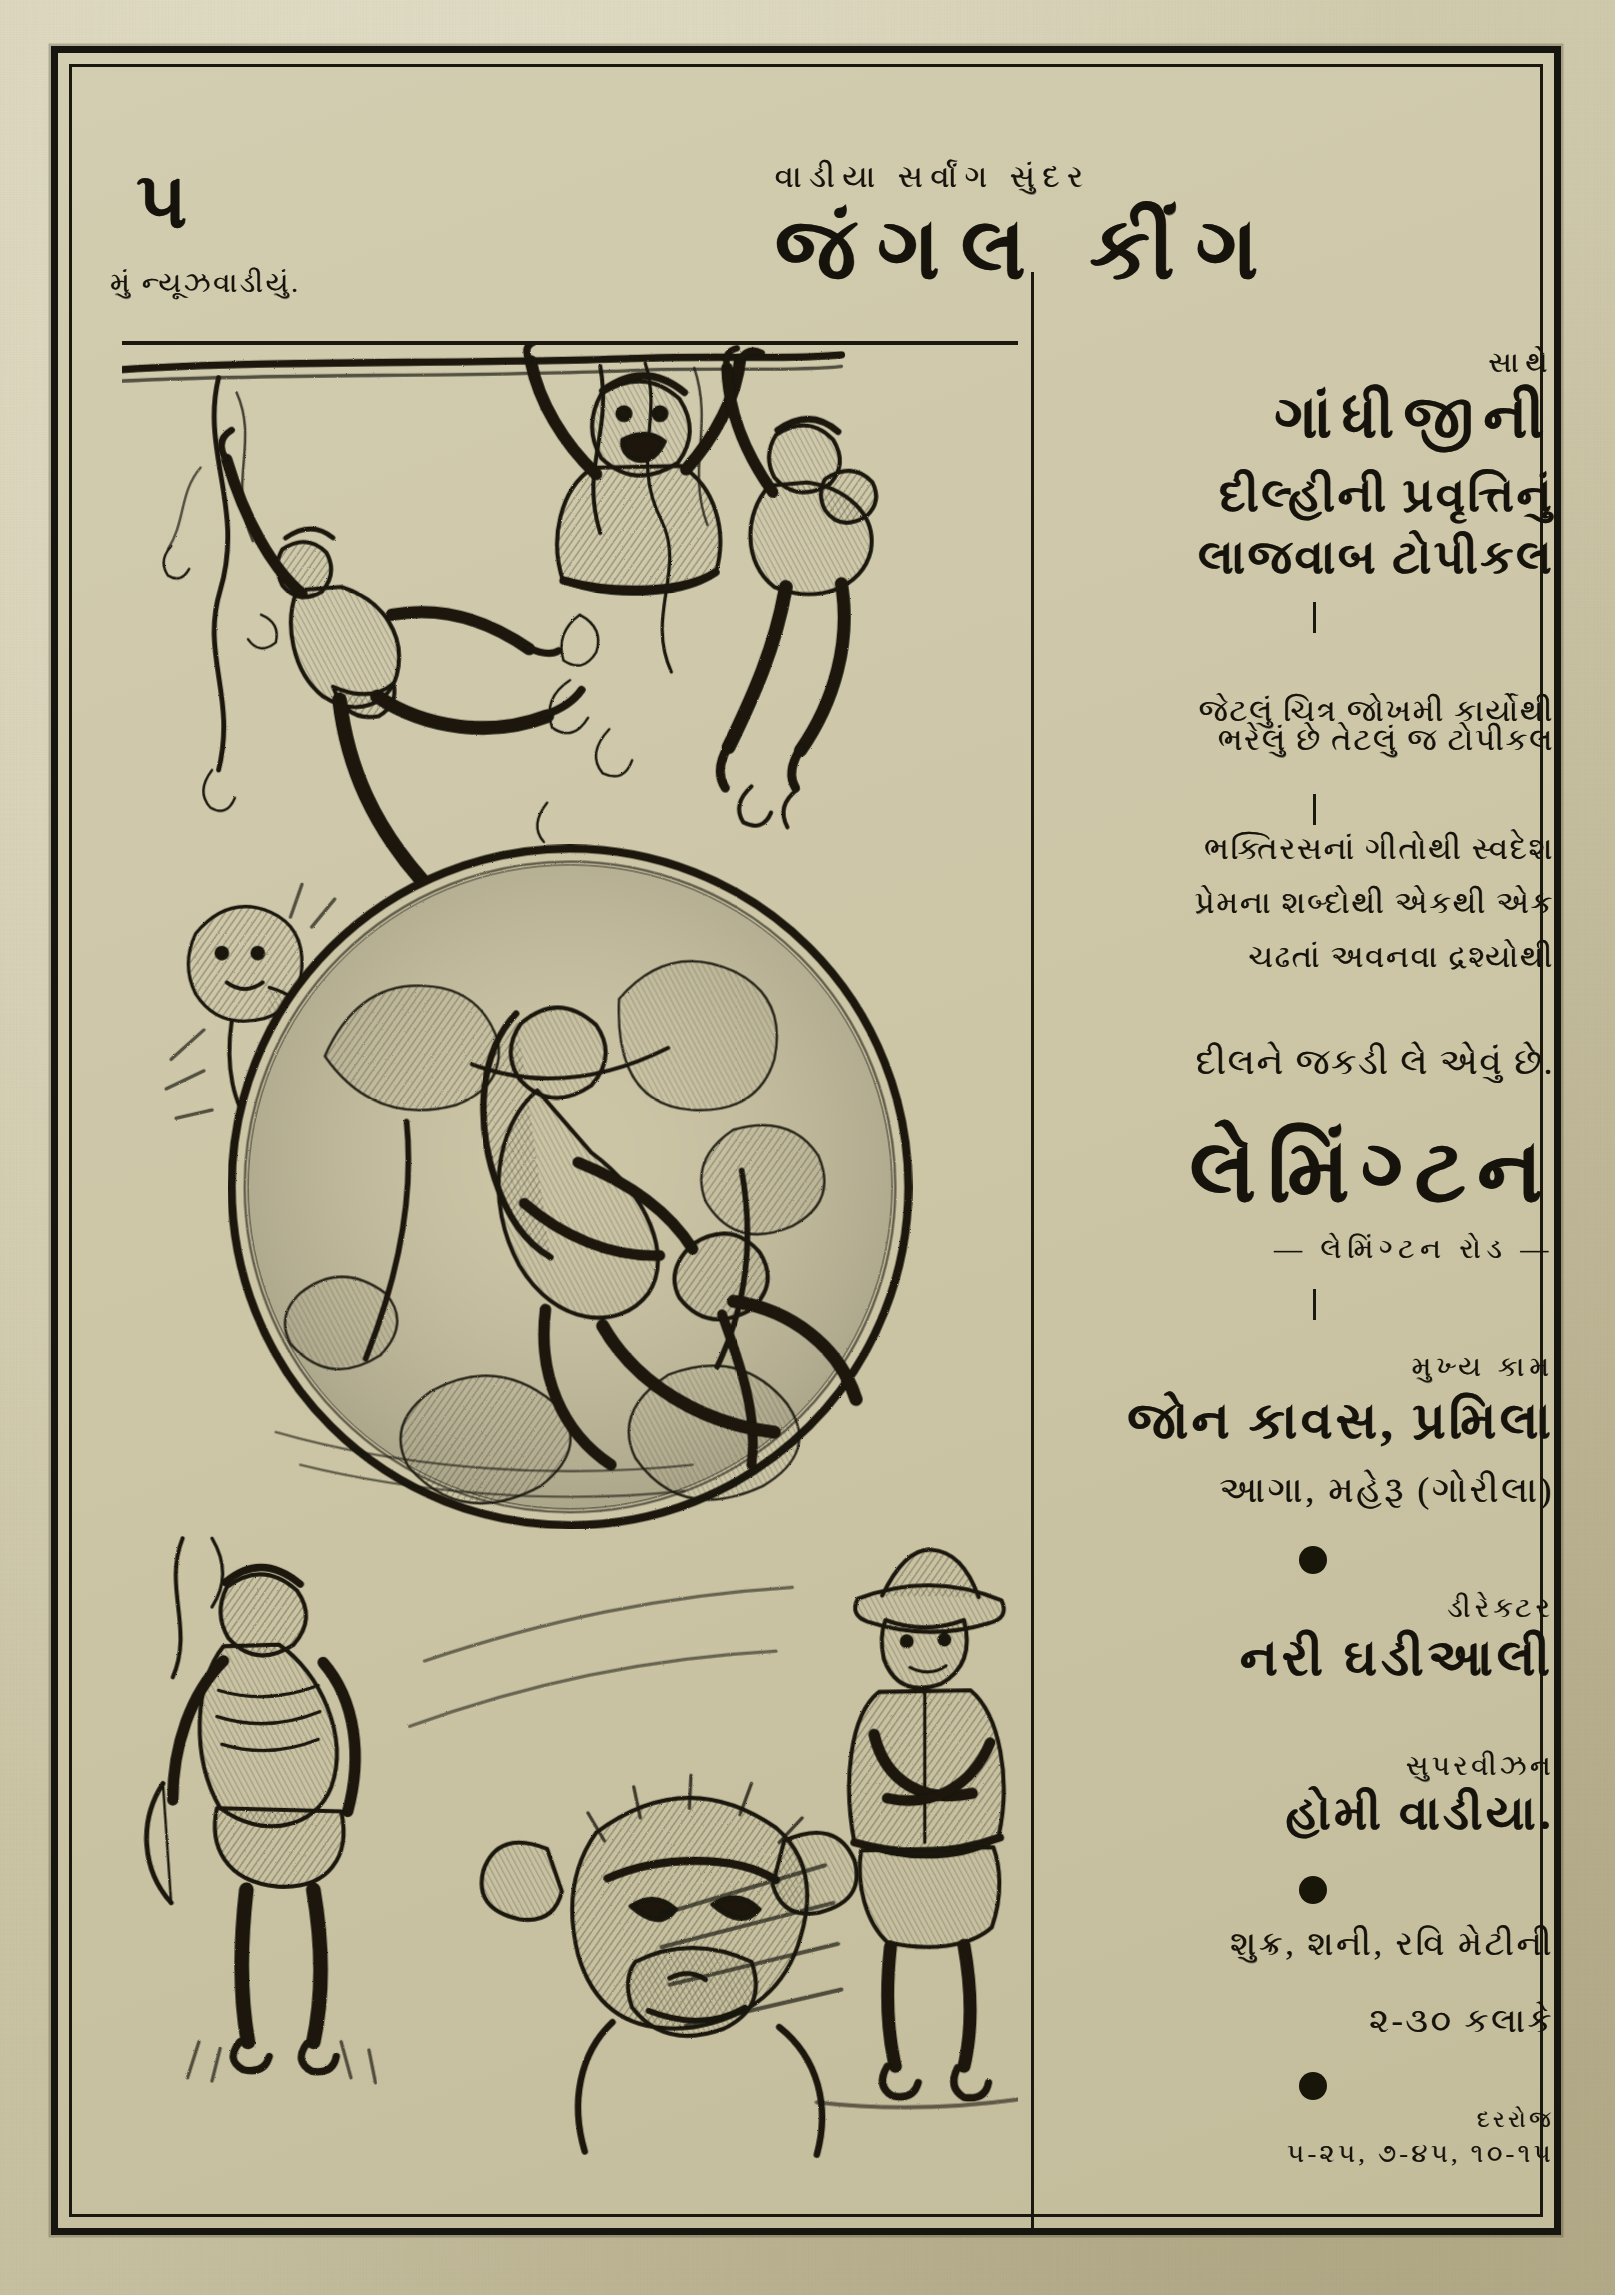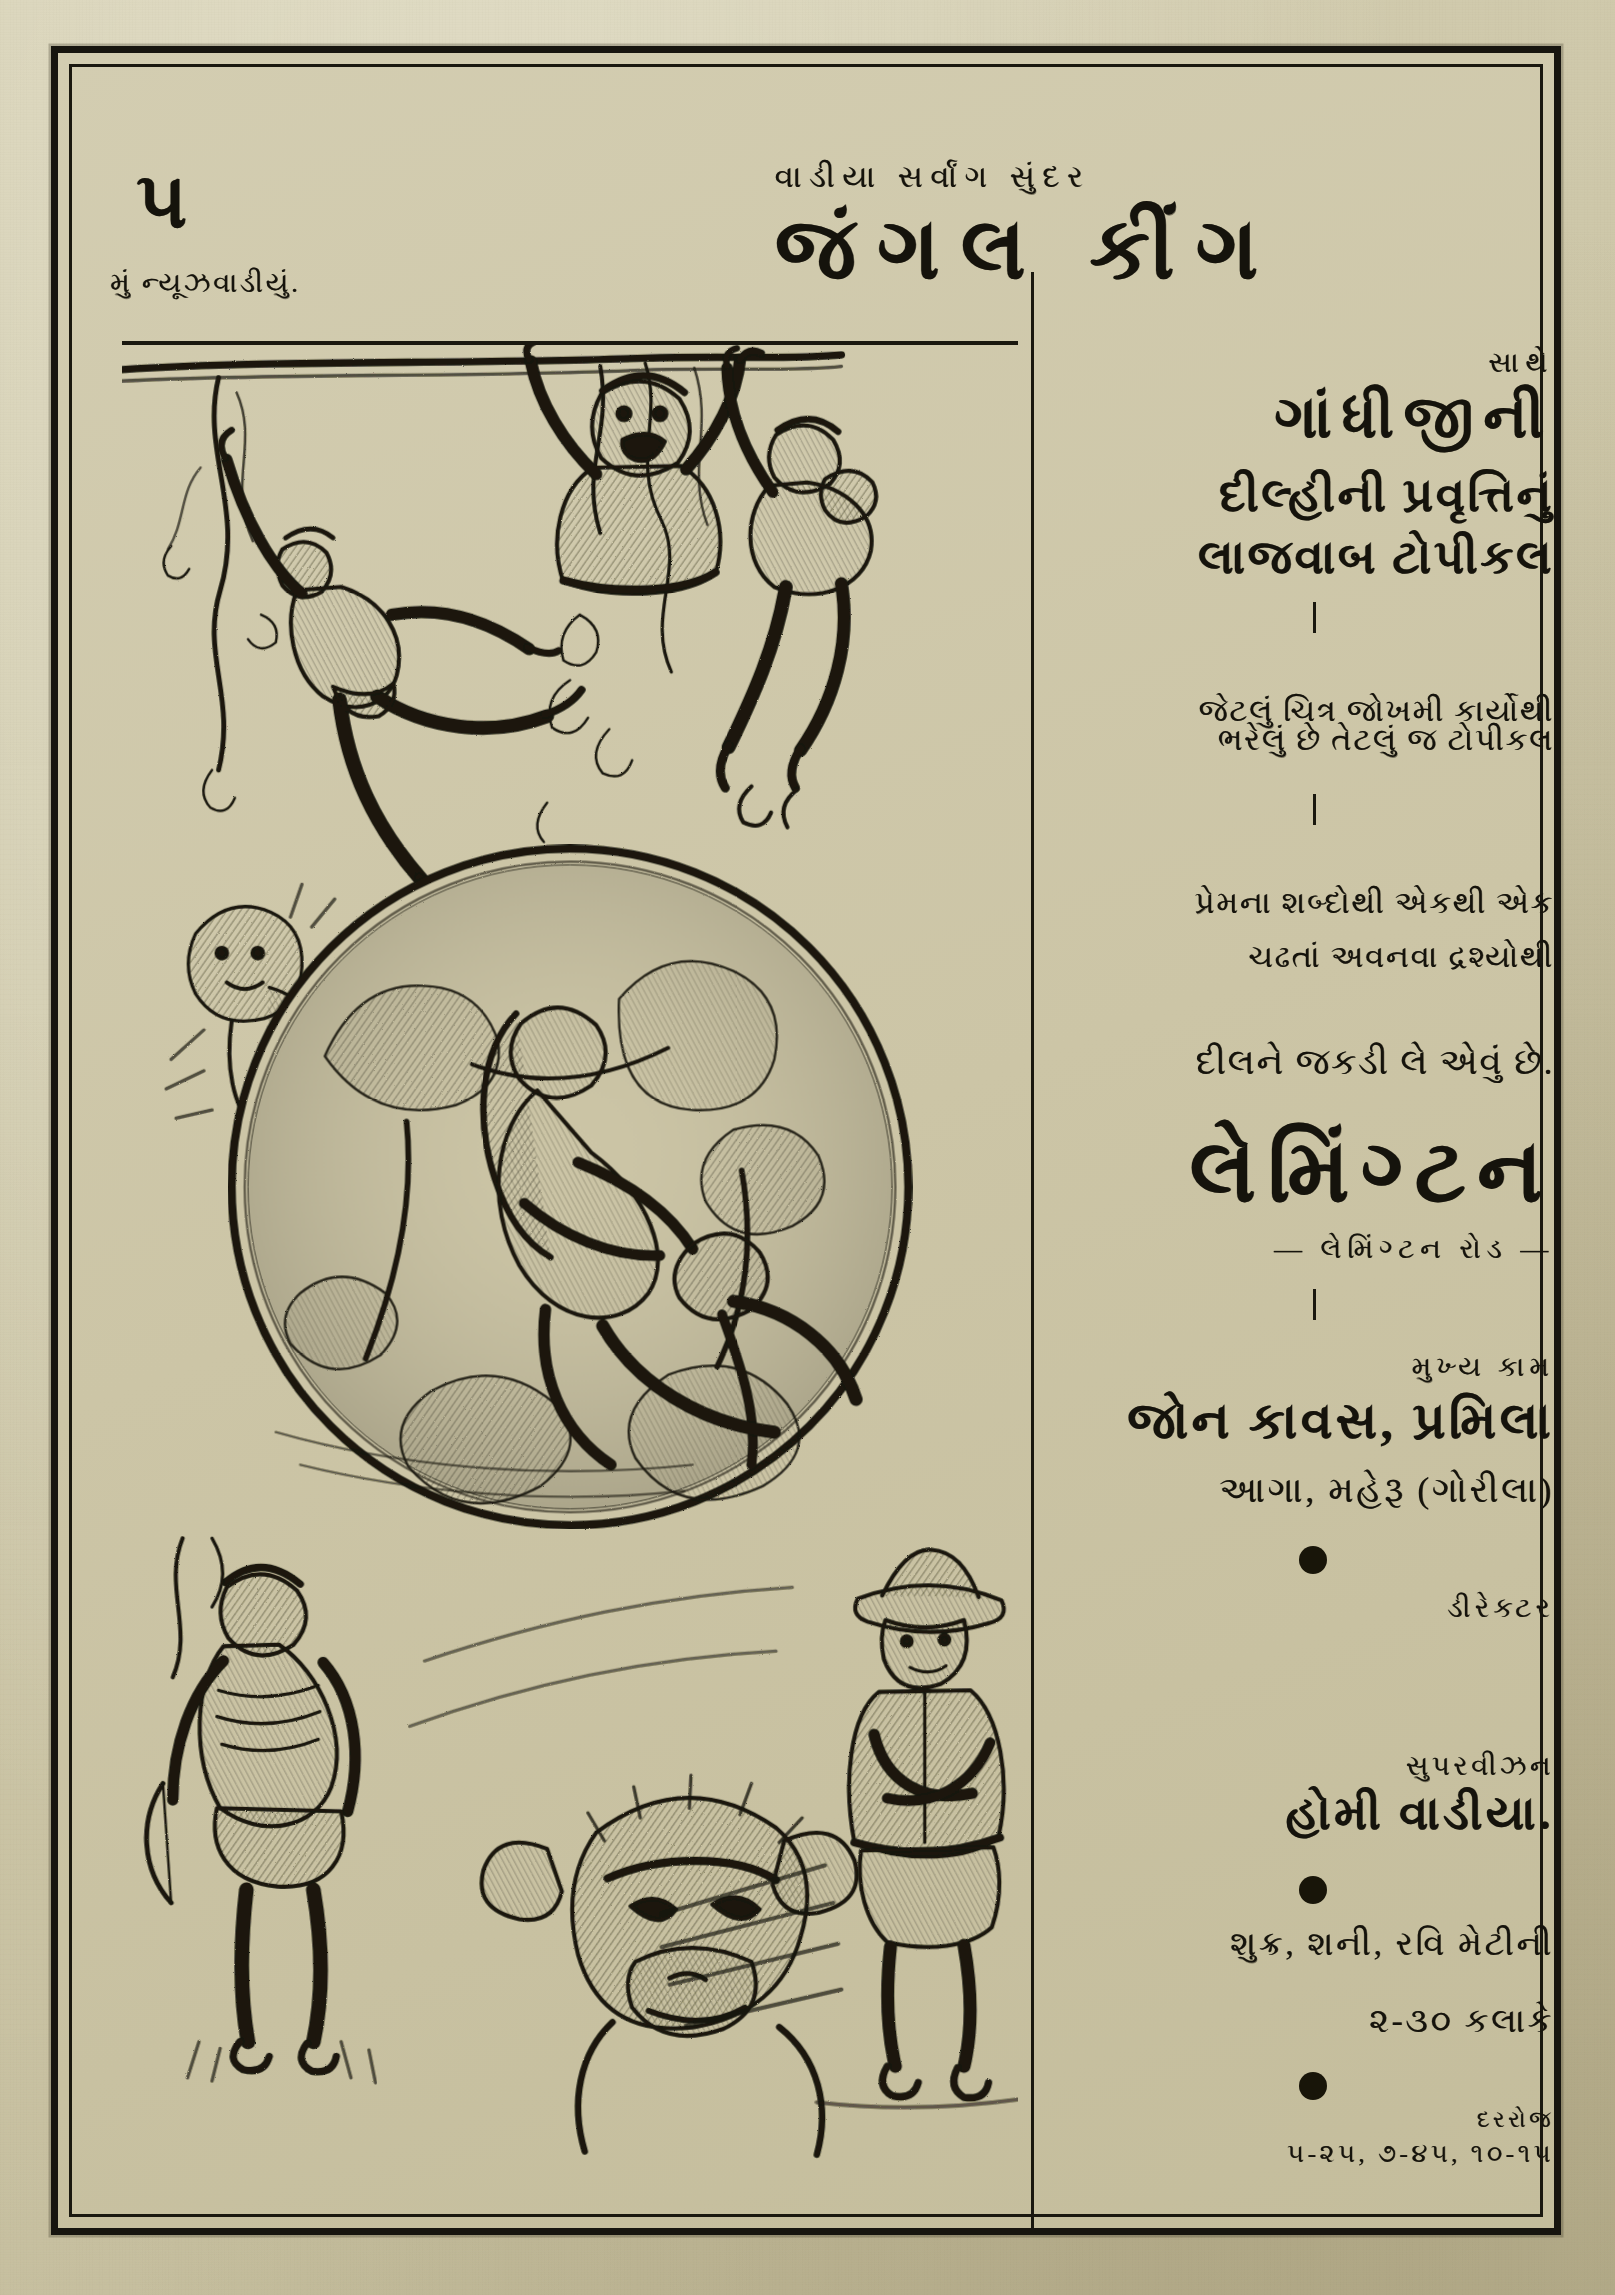--- a/index.html
+++ b/index.html
@@ -445,37 +445,39 @@
       <div class="ink rc r-l2">દીલ્હીની પ્રવૃત્તિનું</div>
       <div class="ink rc r-l3">લાજવાબ ટોપીકલ</div>
 
       <div class="sep-line sep1"></div>
 
       <div class="ink rc r-p1a">જેટલું ચિત્ર જોખમી કાર્યોથી</div>
       <div class="ink rc r-p1b">ભરેલું છે તેટલું જ ટોપીકલ</div>
 
       <div class="sep-line sep2"></div>
 
+      <div class="ink rc r-p2a">ભક્તિરસનાં ગીતોથી સ્વદેશ</div>
       <div class="ink rc r-p2b">પ્રેમના શબ્દોથી એકથી એક</div>
       <div class="ink rc r-p2c">ચઢતાં અવનવા દ્રશ્યોથી</div>
 
       <div class="ink rc r-tag">દીલને જકડી લે એવું છે.</div>
 
       <div class="ink rc r-film">લેમિંગ્ટન</div>
       <div class="ink rc r-film-rom">— લેમિંગ્ટન રોડ —</div>
 
       <div class="sep-line sep3"></div>
 
       <div class="ink rc r-mukhya">મુખ્ય કામ</div>
       <div class="ink rc r-cast1">જોન કાવસ, પ્રમિલા</div>
       <div class="ink rc r-cast2">આગા, મહેરૂ (ગોરીલા)</div>
 
       <div class="dot dot1"></div>
 
       <div class="ink rc r-dir-lbl">ડીરેક્ટર</div>
+      <div class="ink rc r-dir">નરી ઘડીઆલી</div>
 
       <div class="ink rc r-sup-lbl">સુપરવીઝન</div>
       <div class="ink rc r-sup">હોમી વાડીયા.</div>
 
       <div class="dot dot2"></div>
 
       <div class="ink rc r-days">શુક્ર, શની, રવિ મેટીની</div>
       <div class="ink rc r-time">૨-૩૦ કલાકે</div>
 
       <div class="dot dot3"></div>

